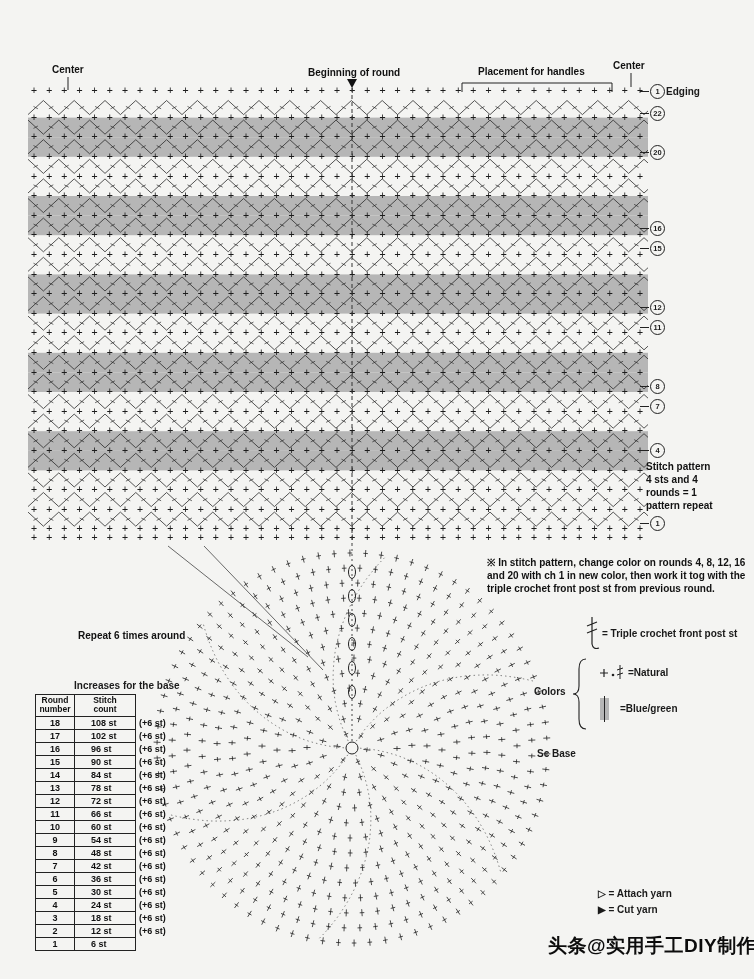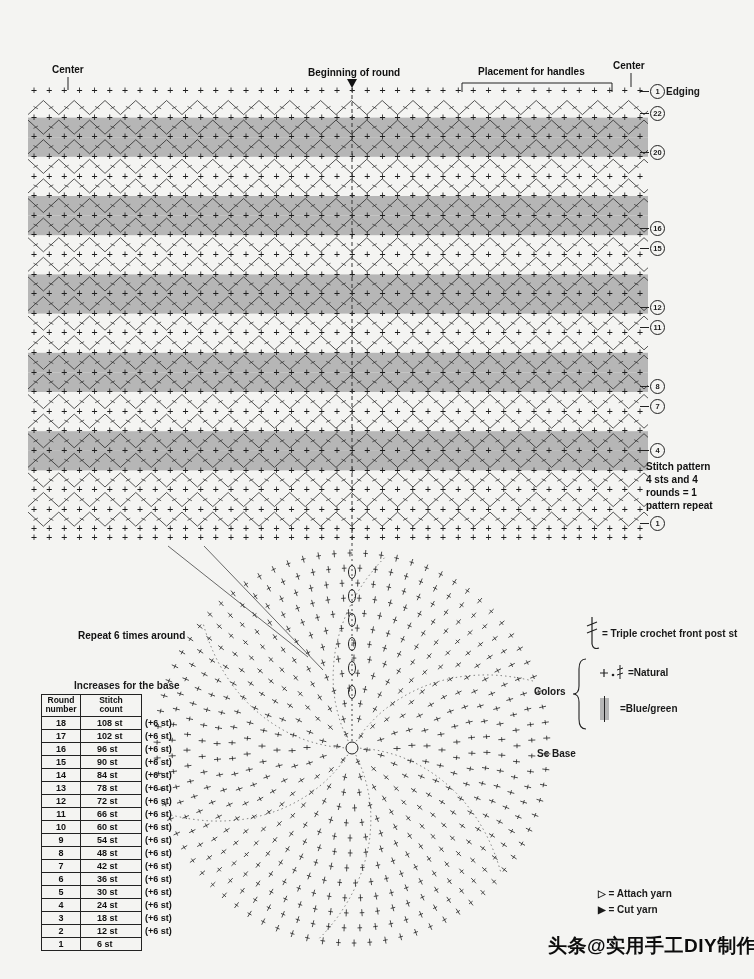--- a/index.html
+++ b/index.html
@@ -18,21 +18,21 @@
   #markers{left:640px; top:0; width:110px; height:979px;}
   .marker{position:absolute; left:0; display:flex; align-items:center; height:14px;}
   .mdash{width:9px; border-top:1px solid #222; margin-right:1px;}
   .mcirc{display:inline-block; width:13px; height:13px; border:1px solid #222; border-radius:50%;
          font-size:7.5px; line-height:13px; font-weight:bold; text-align:center; background:transparent;}
   .mlabel{font-weight:bold; font-size:10px; margin-left:1px;}
   
   .note{font-weight:bold; font-size:10px; line-height:1.3; color:#111;}
   
   .inc-title{font-weight:bold; font-size:10px;margin-left:41px;}
-  table.inc{border-collapse:collapse; font-size:9px; font-weight:bold; color:#111;margin-left:6px;}
+  table.inc{border-collapse:collapse; font-size:9px; font-weight:bold; color:#111;}
   table.inc th, table.inc td{border:1px solid #222; padding:0 2px; height:12px; background:transparent;}
   table.inc th{font-size:8.5px; white-space:pre-line; line-height:1.1; padding:1px 2px;}
   table.inc td.c1{width:34px; text-align:center;}
   table.inc td.c2{width:42px; text-align:left; padding-left:16px;}
   table.inc td.c3, table.inc th.c3{border:none; width:40px; text-align:left; padding-left:3px;}
   
   .legend-line{font-weight:bold; font-size:10px; white-space:nowrap;}
   .swatch{display:inline-block; width:9px; height:22px; background:#b6b6b6; position:relative; vertical-align:middle;}
   .swatch:after{content:""; position:absolute; left:4px; top:-2px; width:1px; height:26px; background:#222;}
   .watermark{font-weight:bold; font-size:19px; color:#0c0c0c; letter-spacing:0.5px; white-space:nowrap;}
@@ -1086,20 +1086,21 @@
       </div>
     </div>
 
   
   <div class="abs note preline" style="left:646px; top:460px; width:104px;">Stitch pattern
 4 sts and 4
 rounds = 1
 pattern repeat</div>
 
   
+  <div class="abs note" style="left:487px; top:556px; width:260px;">※ In stitch pattern, change color on rounds 4, 8, 12, 16 and 20 with ch 1 in new color, then work it tog with the triple crochet front post st from previous round.</div>
 
   
   <div class="abs" style="left:583px; top:614px;">
     <svg width="18" height="40">
       <path d="M9,3 L9,30 M4,12 L14,8 M4,19 L14,15 M9,30 Q10,36 16,34" fill="none" stroke="#222" stroke-width="1.2"></path>
     </svg>
   </div>
   <div class="abs legend-line" style="left:602px; top:628px;">= Triple crochet front post st</div>
 
   

